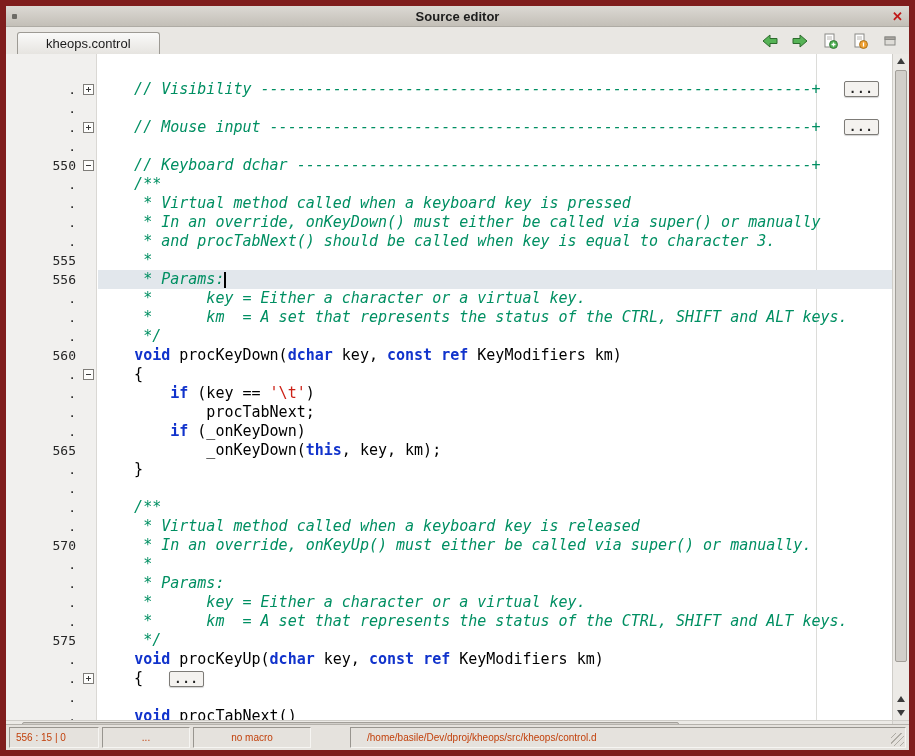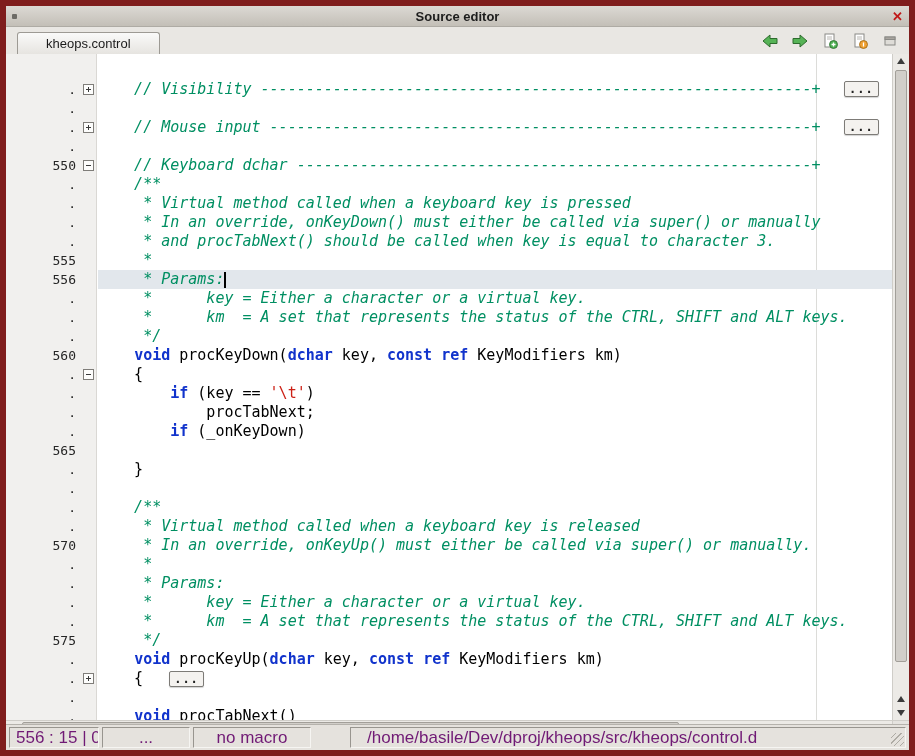--- a/index.html
+++ b/index.html
@@ -63,21 +63,21 @@
 
   .hscroll{position:absolute;left:0;right:0;top:714px;height:16px;background:#eceae6;border-top:1px solid #cfcdc8;
            display:flex;box-sizing:border-box;}
   .h-arrow{flex:none;width:16px;display:flex;align-items:center;justify-content:center;}
   .h-track{flex:1;position:relative;}
   .hthumb{position:absolute;left:0;top:1px;bottom:1px;width:655px;background:#d1cec9;border:1px solid #a29f99;border-radius:2px;}
   .h-corner{flex:none;width:16px;background:#e5e3df;border-left:1px solid #cfcdc8;}
 
   
   .statusbar{position:absolute;left:0;right:0;bottom:0;height:26px;background:#e5e2dd;border-top:1px solid #b5b2ac;
-             display:flex;align-items:stretch;gap:3px;padding:2px 3px;box-sizing:border-box;font-size:17px;color:#701a75;}
+             display:flex;align-items:stretch;gap:3px;padding:2px 3px;box-sizing:border-box;font-size:10px;color:#c2410c;}
   .seg{display:flex;align-items:center;border:1px solid;border-color:#98958f #f6f5f2 #f6f5f2 #98958f;
        padding:0 6px;box-sizing:border-box;white-space:nowrap;overflow:hidden;}
   .seg1{flex:none;width:90px;}
   .seg2{flex:none;width:88px;justify-content:center;}
   .seg3{flex:none;width:118px;justify-content:center;}
   .seg4{flex:1;padding-left:16px;position:relative;margin-left:36px;}
   .grip{position:absolute;right:1px;bottom:1px;width:13px;height:13px;
         background:repeating-linear-gradient(135deg,transparent 0 3px,#aeaba4 3px 4px);}
 </style>
 </head>
@@ -234,20 +234,21 @@
           <span class="gcode"><span class="tk-p">            procTabNext;</span></span>
         </div>
         <div class="line">
           <span class="gnum">.</span>
           <span class="gfold"></span>
           <span class="gcode"><span class="tk-p">        </span><span class="tk-k">if</span><span class="tk-p"> (_onKeyDown)</span></span>
         </div>
         <div class="line">
           <span class="gnum">565</span>
           <span class="gfold"></span>
+          <span class="gcode"><span class="tk-p">            _onKeyDown(</span><span class="tk-k">this</span><span class="tk-p">, key, km);</span></span>
         </div>
         <div class="line">
           <span class="gnum">.</span>
           <span class="gfold"></span>
           <span class="gcode"><span class="tk-p">    }</span></span>
         </div>
         <div class="line">
           <span class="gnum">.</span>
           <span class="gfold"></span>
           <span class="gcode"></span>

